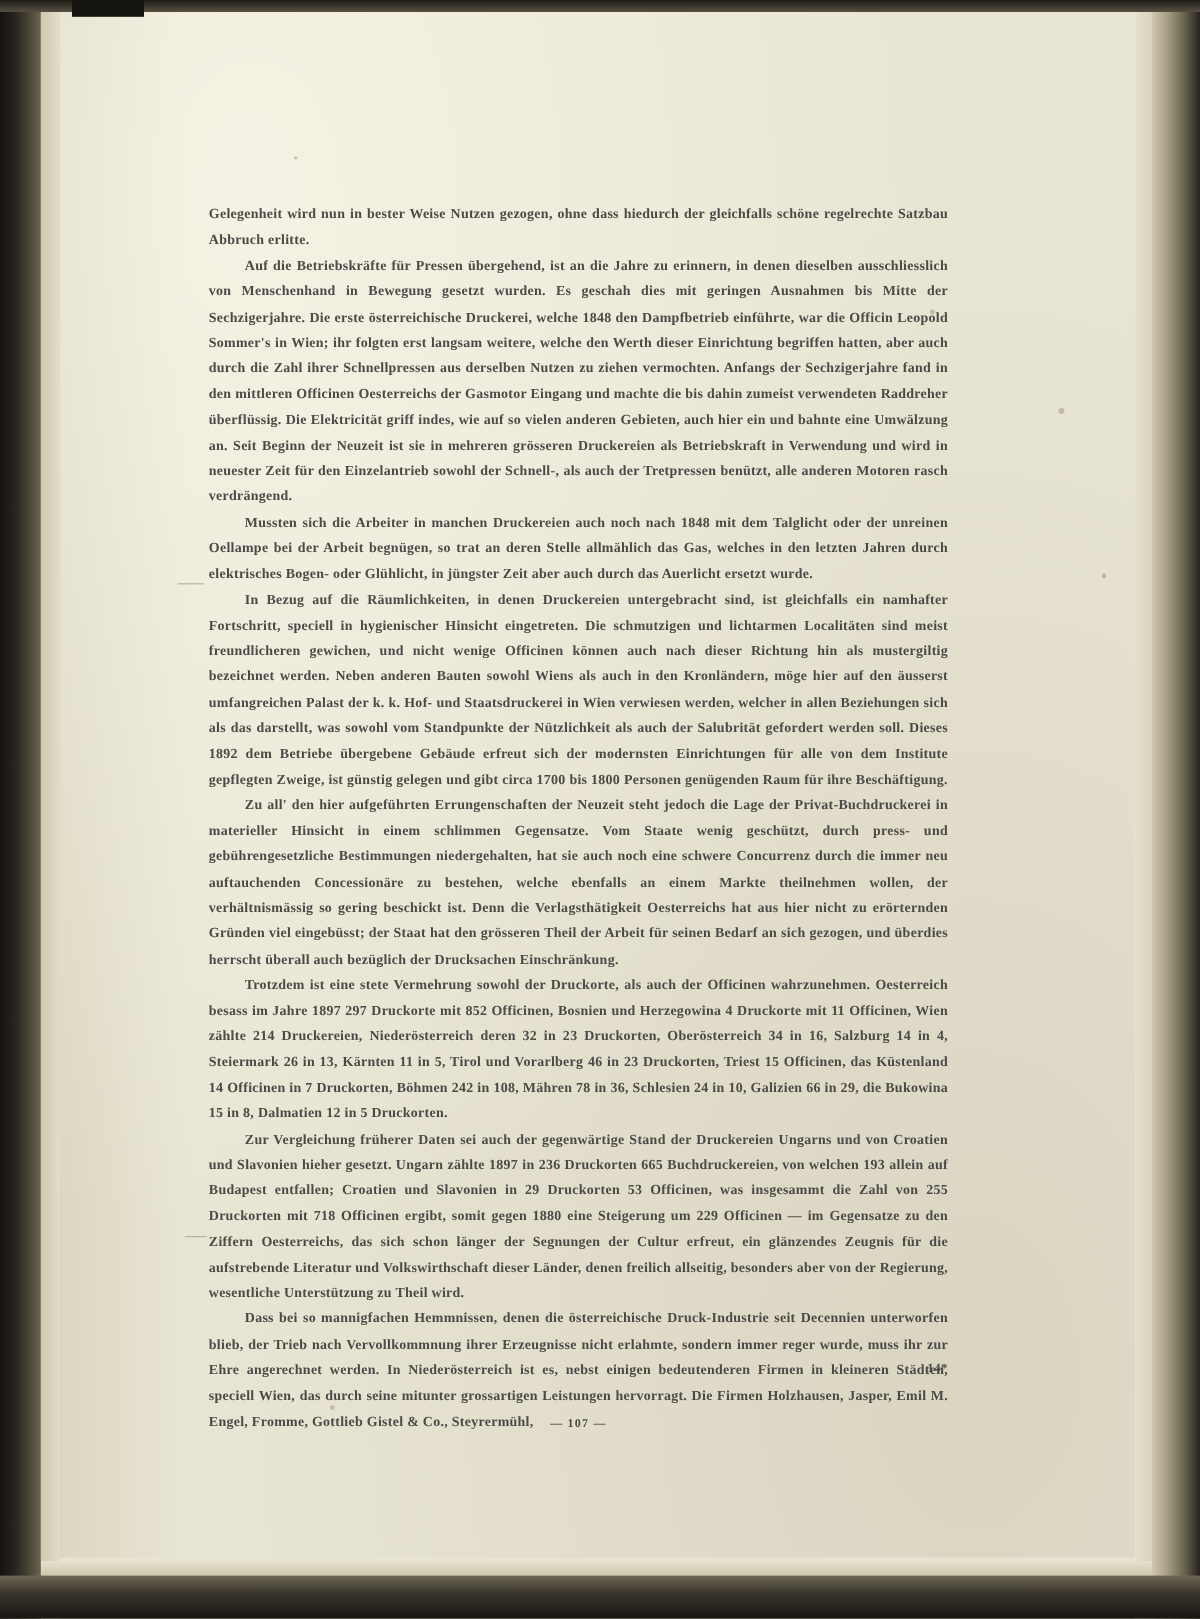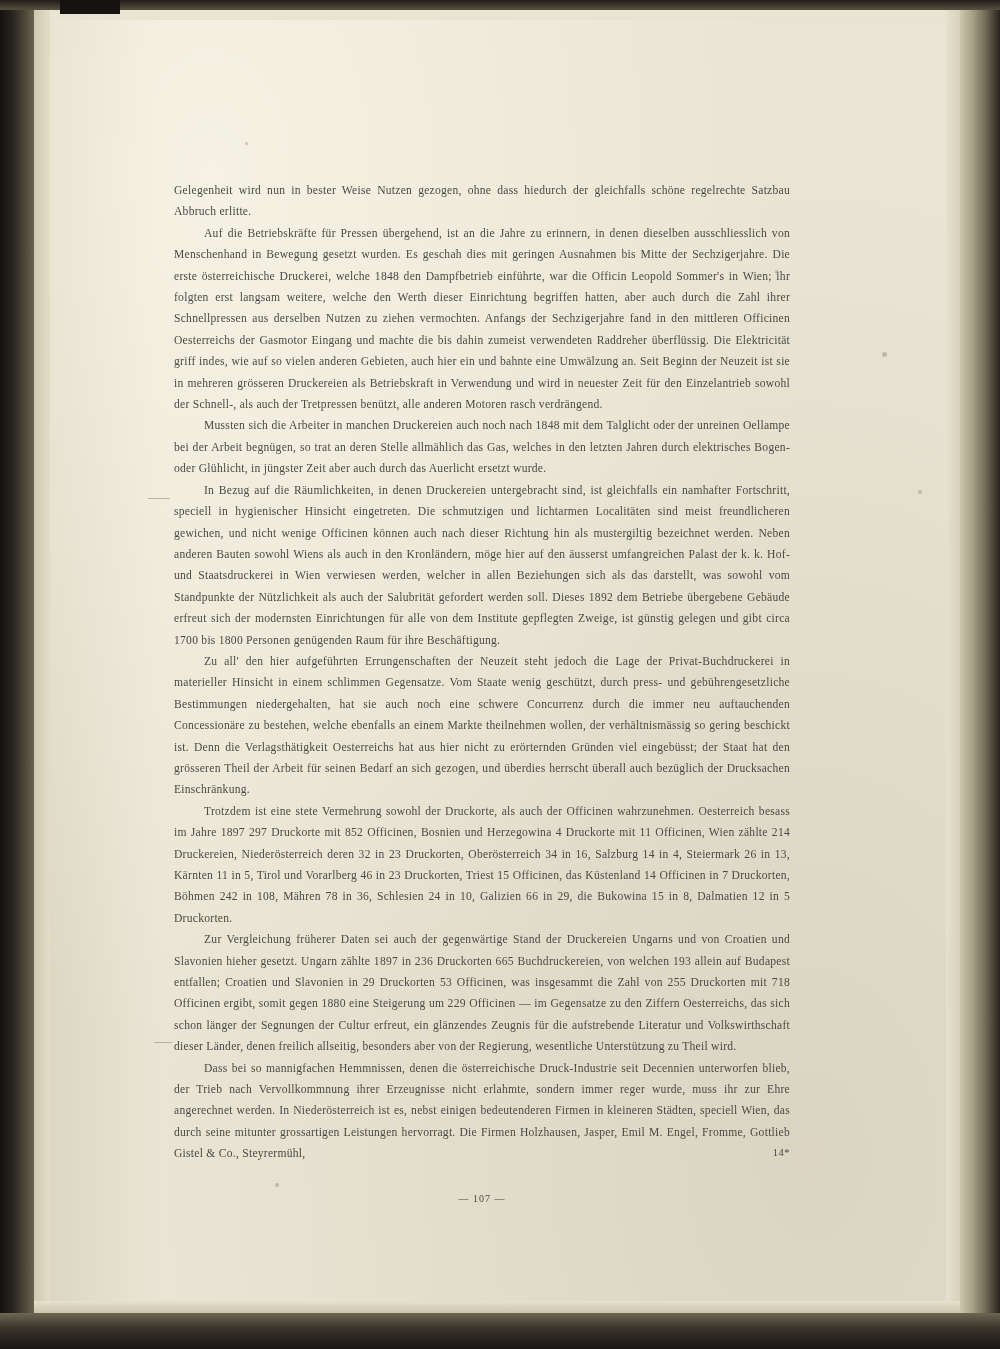--- a/index.html
+++ b/index.html
@@ -66,24 +66,25 @@
   }
   .edge-bottom-2 {
     position: absolute;
     left: 0; bottom: 36px;
     width: 1000px; height: 12px;
     background: linear-gradient(to top, #cdc6ae 0%, #e6e1ce 100%);
   }
   .page {
     position: absolute;
     left: 50px;
-    top: 20px;
+    top: 8px;
     width: 896px;
     height: 1290px;
     background: #e9e5d4;
+    font-weight: bold;
   }
   .paper-tint {
     position: absolute;
     inset: 0;
     background:
       radial-gradient(ellipse at 18% 12%, rgba(255,253,242,0.55) 0%, rgba(255,253,242,0) 55%),
       radial-gradient(ellipse at 85% 88%, rgba(190,182,158,0.35) 0%, rgba(190,182,158,0) 60%),
       linear-gradient(to right, rgba(205,198,172,0.45) 0%, rgba(233,229,212,0) 12%);
     pointer-events: none;
   }

